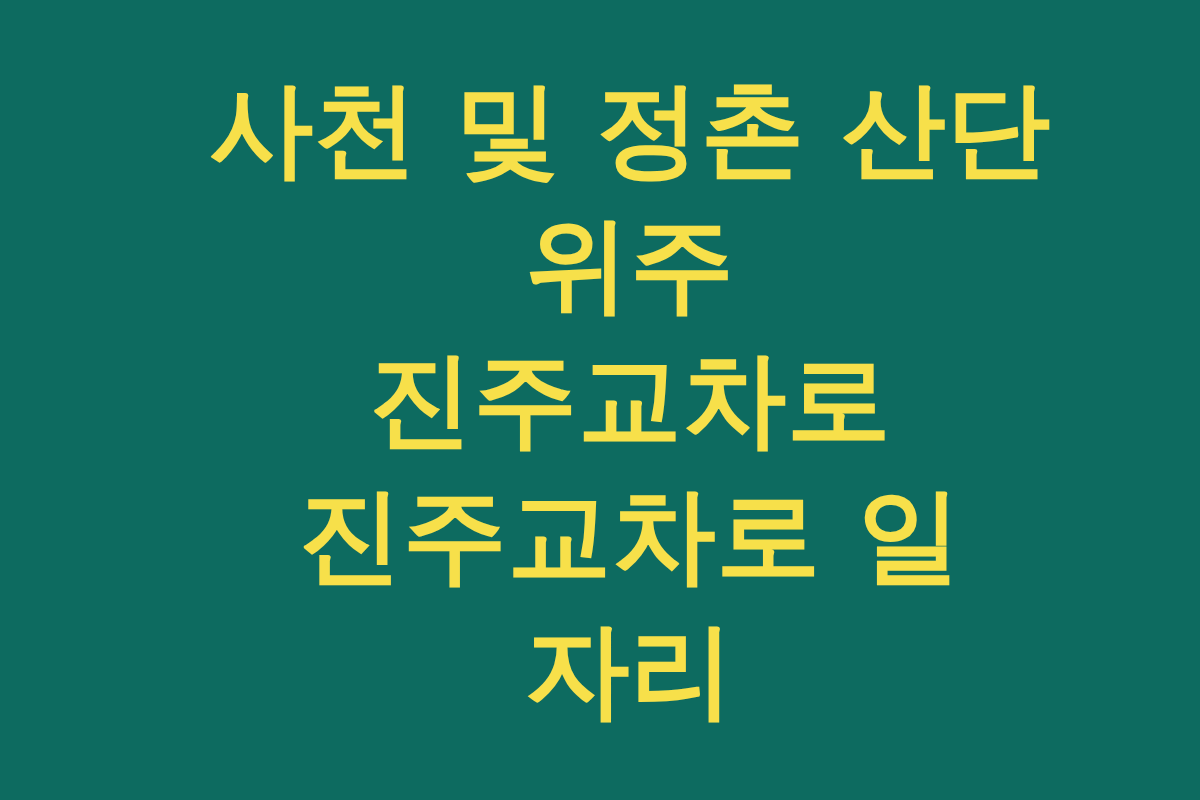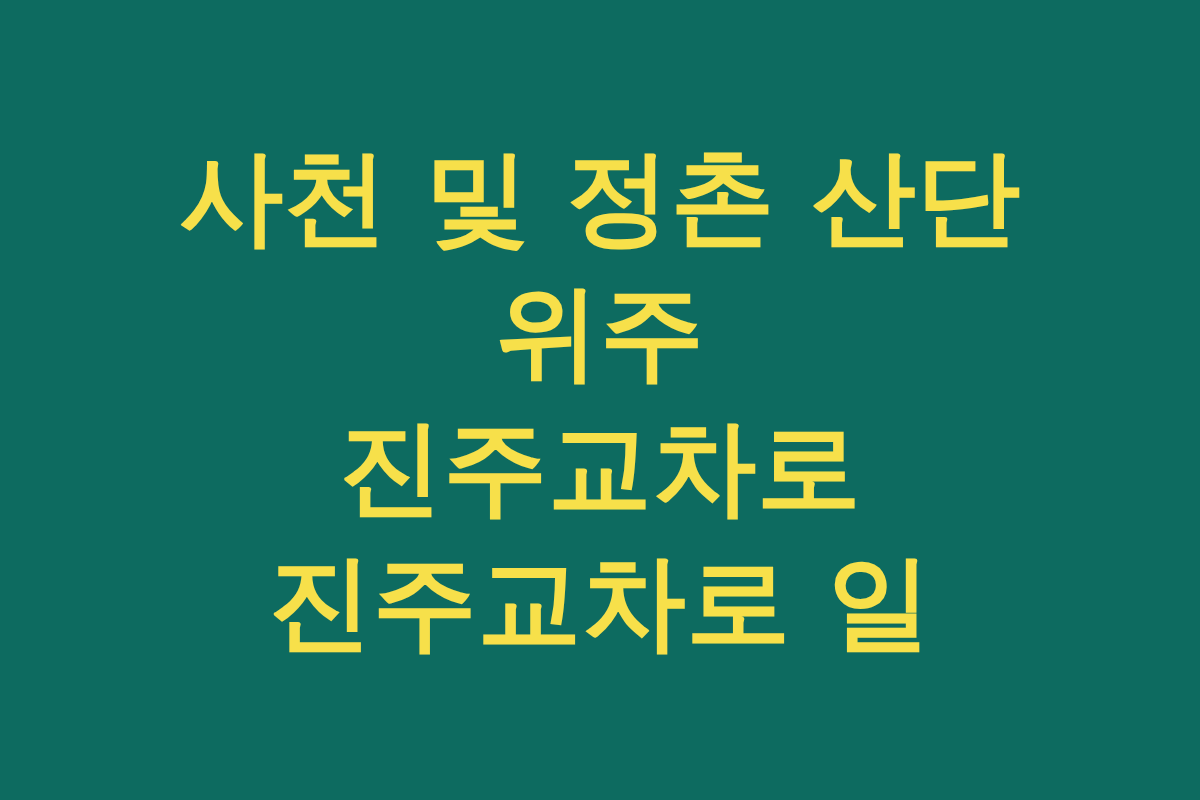--- a/index.html
+++ b/index.html
@@ -16,21 +16,21 @@
   }
 
   .banner {
     position: relative;
     box-sizing: border-box;
     width: 1200px;
     height: 800px;
     background-color: #0d6b60;
     display: flex;
     align-items: center;
-    justify-content: center;
+    justify-content: flex-end;
     padding: 0 70px;
   }
 
   .headline {
     margin: 0;
     width: 1000px;
     text-align: center;
     color: #f7e04a;
     font-family: "DejaVu Sans", "Liberation Sans", sans-serif;
     font-size: 104px;
@@ -49,15 +49,16 @@
   }
 </style>
 </head>
 <body>
 
 <div class="banner" style="background-color: rgb(13, 107, 96);">
 
   <h1 class="headline" style="color: rgb(247, 224, 74); text-align: center;">
     <span class="ln">사천 및 정촌 산단 위주</span>
     <span class="ln">진주교차로 진주교차로 일</span>
+    <span class="ln">자리</span>
   </h1>
 
 </div>
 
 </body></html>

